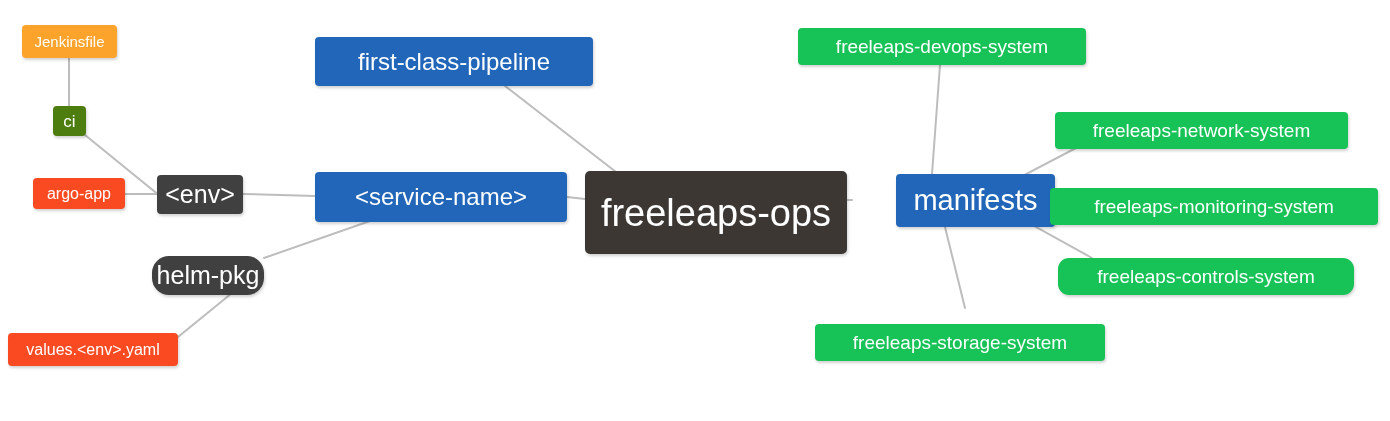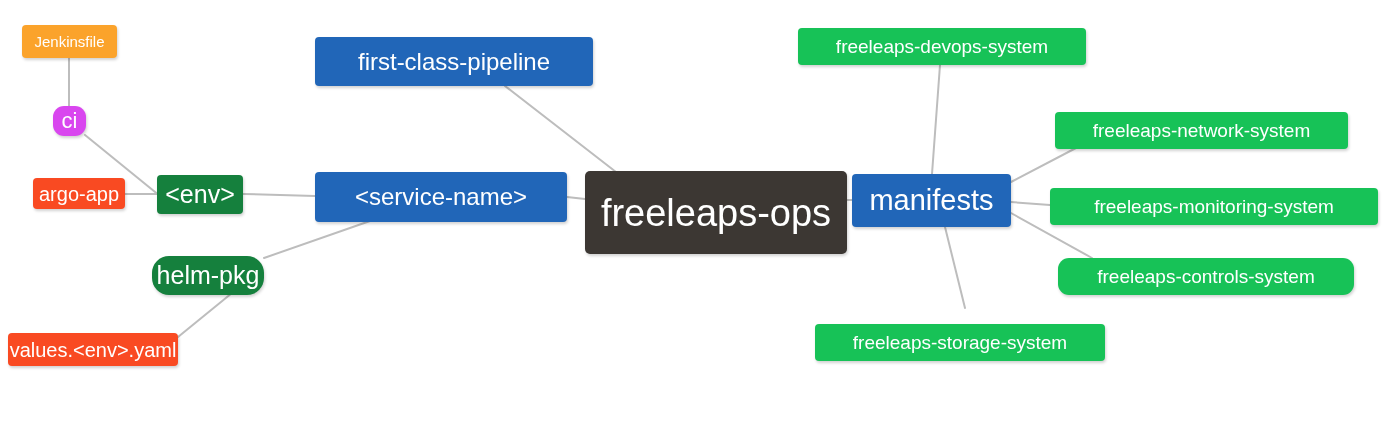--- a/index.html
+++ b/index.html
@@ -51,37 +51,37 @@
     font-size: 38px;
     border-radius: 5px;
   }
   .lvl-blue-big {
     background: #2166b8;
     font-size: 24px;
   }
   .lvl-blue-mid {
     background: #2166b8;
     font-size: 29px;
+    margin-left: 44px;
   }
   .lvl-green-mid {
-    background: #15803d;
+    background: #404040;
     font-size: 25px;
   }
   .lvl-green-sm {
     background: #17c257;
     font-size: 19px;
   }
   .lvl-red {
     background: #f94a22;
-    font-size: 20px;
+    font-size: 16px;
   }
   .lvl-red-sm {
-    background: #d946ef;
-    font-size: 22px;
-    border-radius: 11px;
+    background: #4d7c0f;
+    font-size: 17px;
   }
   .lvl-orange {
     background: #fba32b;
     font-size: 15px;
   }
 </style>
 </head>
 <body>
 
 <div id="canvas">

